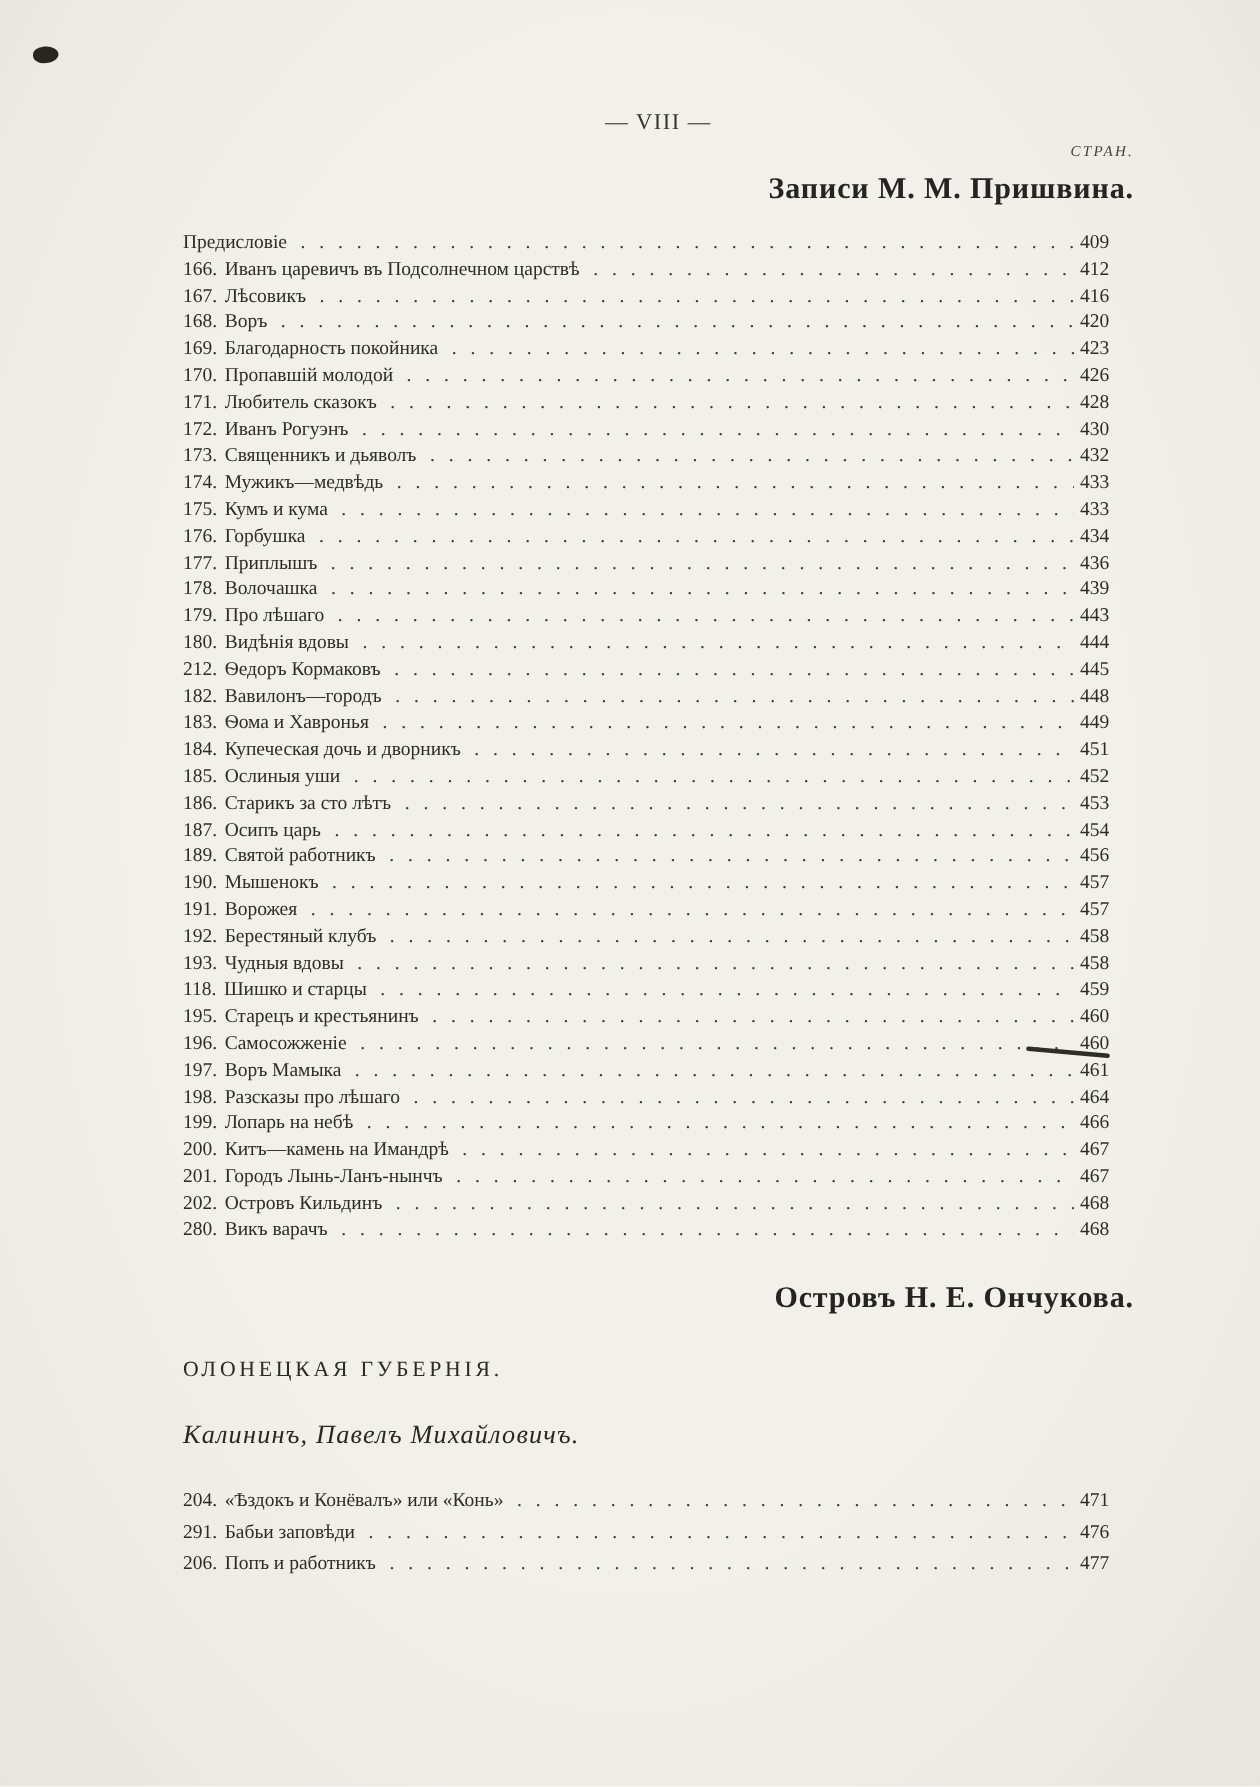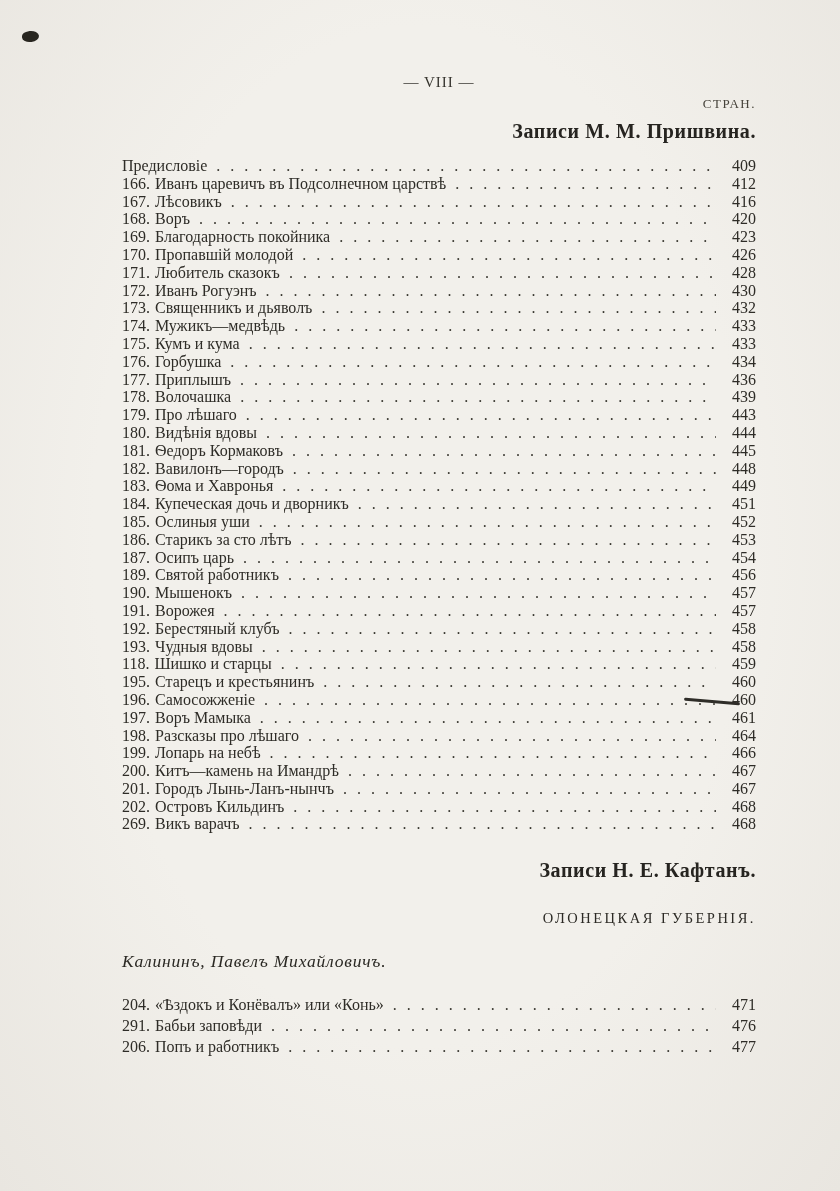--- a/index.html
+++ b/index.html
@@ -7,44 +7,44 @@
   body {
     font-family: "Liberation Serif", "DejaVu Serif", serif;
     background: radial-gradient(ellipse at 50% 45%, #f2f0eb 55%, #e9e6e0 100%);
     color: #2e2c27;
     position: relative;
     overflow: hidden;
   }
   .page { padding: 74px 84px 0 122px; position: relative; }
 
   .page-header { text-align: center; font-size: 15px; letter-spacing: 1px; color: #35332d; }
-  .stran { text-align: right; font-size: 13px; letter-spacing: 1.5px; margin-top: 5px; color: #45423a; }
+  .stran { text-align: right; font-size: 10px; letter-spacing: 1.5px; margin-top: 5px; color: #45423a; font-style: italic; }
 
   .section-title {
     text-align: right; font-size: 20px; font-weight: 700;
     letter-spacing: 0.6px; margin-top: 8px; color: #262420;
   }
   .section-title.second { margin-top: 26px; }
 
   .toc { margin-top: 14px; }
-  .toc-row { display: flex; line-height: 17.8px; font-size: 16px; }
+  .toc-row { display: flex; line-height: 17.8px; font-size: 13px; }
   .toc2 { margin-top: 22px; }
   .toc2 .toc-row { line-height: 21px; }
 
   .toc-num { white-space: pre; margin-right: 5px; text-align: right; }
   .toc-num:empty { margin-right: 0; }
   .toc-title { white-space: nowrap; }
   .toc-dots { flex: 1; overflow: hidden; white-space: nowrap; margin: 0 4px 0 9px; color: #3a3831; }
   .toc-dots::after {
     content: ". . . . . . . . . . . . . . . . . . . . . . . . . . . . . . . . . . . . . . . . . . . . . . . . . . . . . . . . . . . .";
     letter-spacing: 3px;
   }
-  .toc-page { min-width: 36px; text-align: right; white-space: nowrap; }
-
-  .gub-title { text-align: right; margin-top: 28px; font-size: 14.5px; letter-spacing: 2.5px; color: #2c2a25; }
+  .toc-page { min-width: 36px; white-space: nowrap; }
+
+  .gub-title { text-align: left; margin-top: 28px; font-size: 14.5px; letter-spacing: 2.5px; color: #2c2a25; }
   .author-title { text-align: left; margin-top: 24px; font-size: 17.5px; font-style: italic; letter-spacing: 0.8px; color: #2a2823; }
 
   .artifact {
     position: absolute; left: 22px; top: 31px; width: 17px; height: 11px;
     background: #17150f; border-radius: 45% 55% 50% 50%; transform: rotate(-6deg);
     opacity: 0.92;
   }
   .pen-mark {
     position: absolute; left: 684px; top: 700px; width: 56px; height: 3px;
     background: #2f2d28; border-radius: 2px; transform: rotate(5deg);
@@ -155,21 +155,21 @@
         <span class="toc-dots"></span>
         <span class="toc-page">443</span>
       </div>
       <div class="toc-row">
         <span class="toc-num">180.</span>
         <span class="toc-title">Видѣнія вдовы</span>
         <span class="toc-dots"></span>
         <span class="toc-page">444</span>
       </div>
       <div class="toc-row">
-        <span class="toc-num">181.</span>
+        <span class="toc-num">212.</span>
         <span class="toc-title">Ѳедоръ Кормаковъ</span>
         <span class="toc-dots"></span>
         <span class="toc-page">445</span>
       </div>
       <div class="toc-row">
         <span class="toc-num">182.</span>
         <span class="toc-title">Вавилонъ—городъ</span>
         <span class="toc-dots"></span>
         <span class="toc-page">448</span>
       </div>
@@ -281,28 +281,28 @@
         <span class="toc-dots"></span>
         <span class="toc-page">467</span>
       </div>
       <div class="toc-row">
         <span class="toc-num">202.</span>
         <span class="toc-title">Островъ Кильдинъ</span>
         <span class="toc-dots"></span>
         <span class="toc-page">468</span>
       </div>
       <div class="toc-row">
-        <span class="toc-num">269.</span>
+        <span class="toc-num">280.</span>
         <span class="toc-title">Викъ варачъ</span>
         <span class="toc-dots"></span>
         <span class="toc-page">468</span>
       </div>
     </div>
 
-  <h1 class="section-title second">Записи Н. Е. Кафтанъ.</h1>
+  <h1 class="section-title second">Островъ Н. Е. Ончукова.</h1>
   <div class="gub-title">ОЛОНЕЦКАЯ ГУБЕРНІЯ.</div>
   <div class="author-title">Калининъ, Павелъ Михайловичъ.</div>
   <div class="toc toc2">
       <div class="toc-row">
         <span class="toc-num">204.</span>
         <span class="toc-title">«Ѣздокъ и Конёвалъ» или «Конь»</span>
         <span class="toc-dots"></span>
         <span class="toc-page">471</span>
       </div>
       <div class="toc-row">

